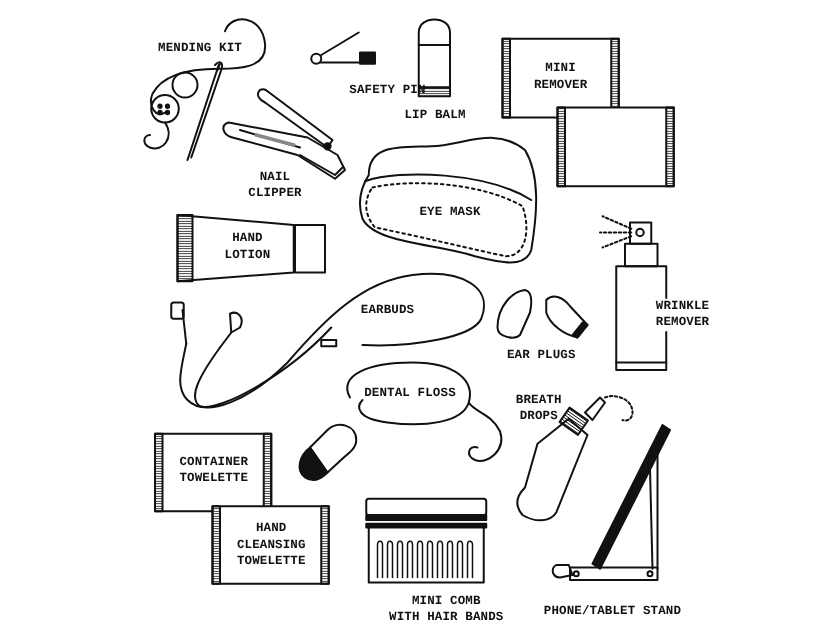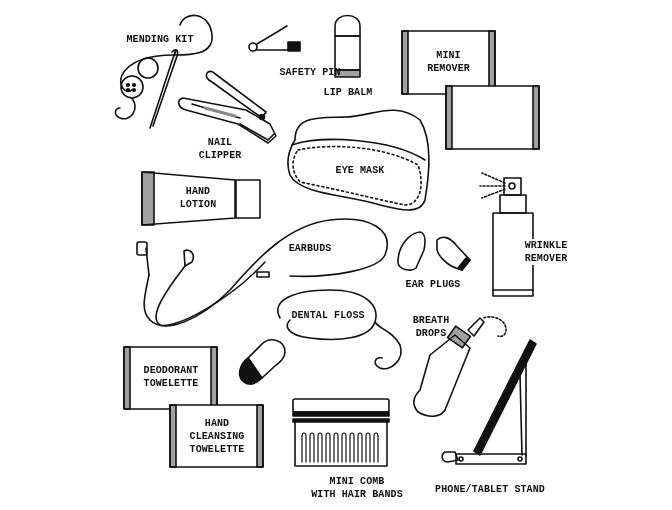--- a/index.html
+++ b/index.html
@@ -170,21 +170,21 @@
   <div class="lbl" style="left:325px;top:164px;width:70px;">EYE MASK</div>
   <div class="lbl" style="left:168px;top:185px;width:60px;">HAND
 LOTION</div>
   <div class="lbl" style="left:483px;tops:238px;top:239px;width:60px;background:#fff;margin-left:33px;">WRINKLE
 REMOVER</div>
   <div class="lbl" style="left:276px;top:242px;width:68px;">EARBUDS</div>
   <div class="lbl" style="left:398px;top:278px;width:70px;">EAR PLUGS</div>
   <div class="lbl" style="left:283px;top:309px;width:90px;">DENTAL FLOSS</div>
   <div class="lbl" style="left:406px;top:314px;width:50px;">BREATH
 DROPS</div>
-  <div class="lbl" style="left:132px;top:364px;width:78px;">DEODORANT
+  <div class="lbl" style="left:132px;top:364px;width:78px;">CONTAINER
 TOWELETTE</div>
   <div class="lbl" style="left:178px;top:417px;width:78px;">HAND
 CLEANSING
 TOWELETTE</div>
   <div class="lbl" style="left:286px;top:475px;width:110px;margin-left:16px;">MINI COMB
 WITH HAIR BANDS</div>
   <div class="lbl" style="left:425px;top:483px;width:130px;">PHONE/TABLET STAND</div>
 </div>
 
 </body></html>

